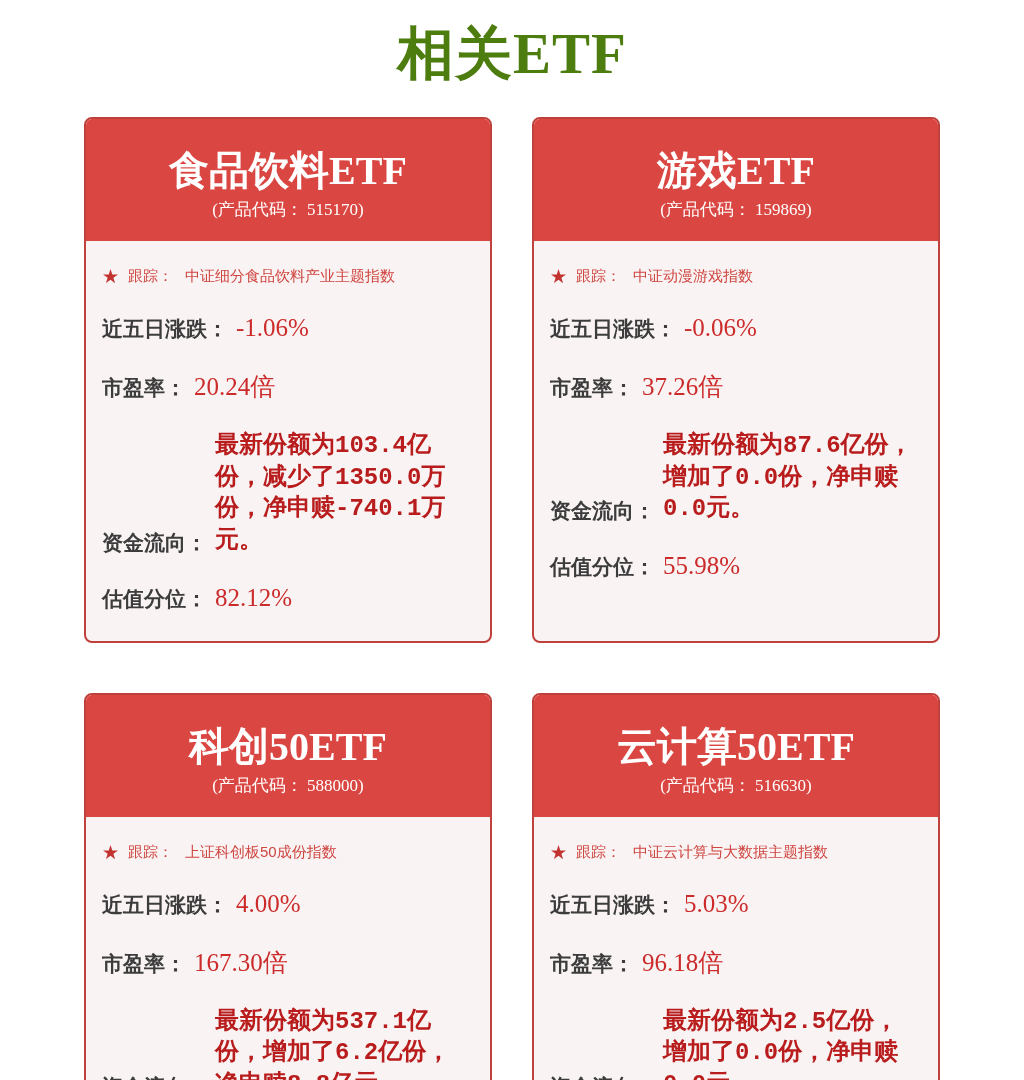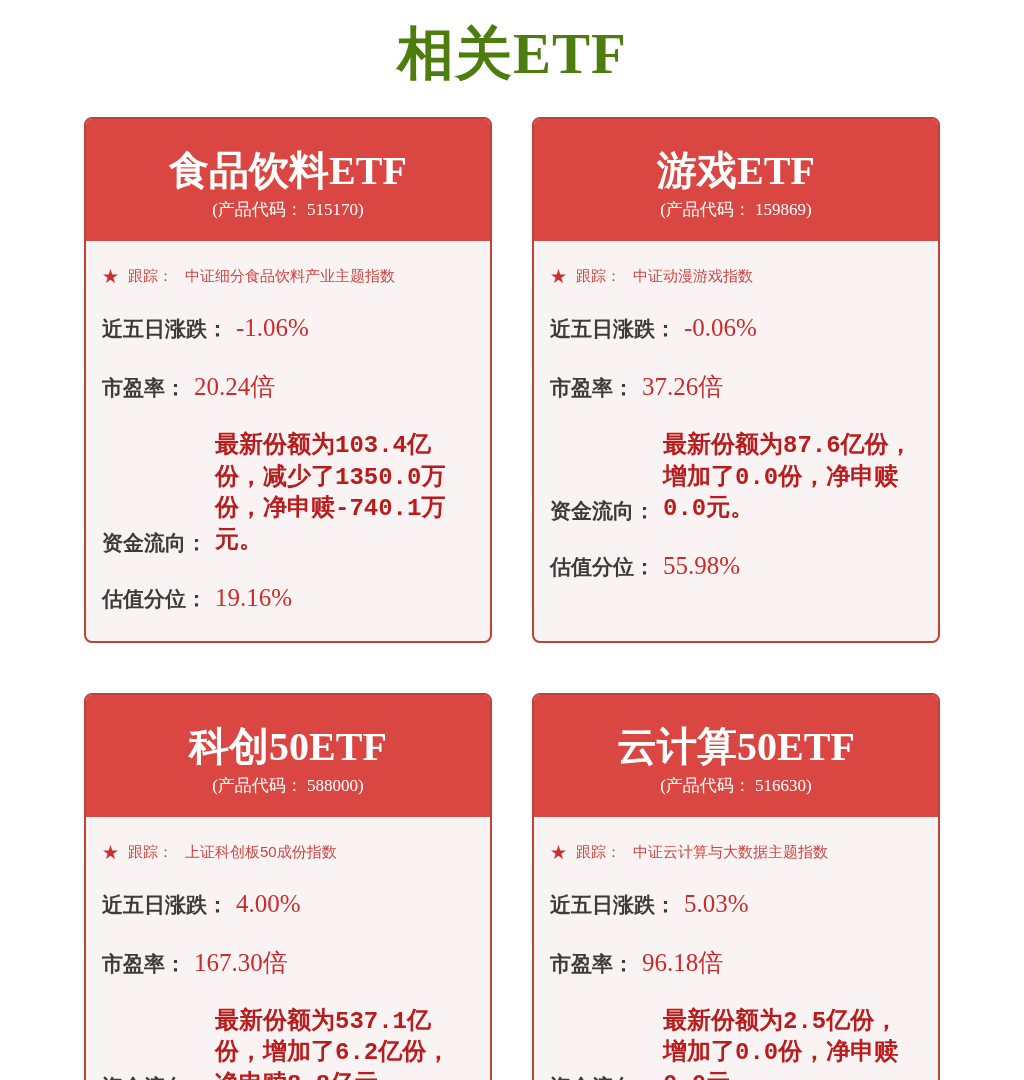--- a/index.html
+++ b/index.html
@@ -140,21 +140,21 @@
       <div class="stat-row">
         <span class="stat-label">市盈率：</span>
         <span class="stat-value">20.24倍</span>
       </div>
       <div class="stat-row flow-row">
         <span class="stat-label">资金流向：</span>
         <span class="flow-value">最新份额为103.4亿份，减少了1350.0万份，净申赎-740.1万元。</span>
       </div>
       <div class="stat-row">
         <span class="stat-label">估值分位：</span>
-        <span class="stat-value">19.16%</span>
+        <span class="stat-value">82.12%</span>
       </div>
     </div>
   </div>
 
   <div class="etf-card">
     <div class="card-header">
       <div class="card-name"><span class="n-cn">游戏</span><span class="n-suffix">ETF</span></div>
       <div class="card-code">(产品代码： 159869)</div>
     </div>
     <div class="card-body">

